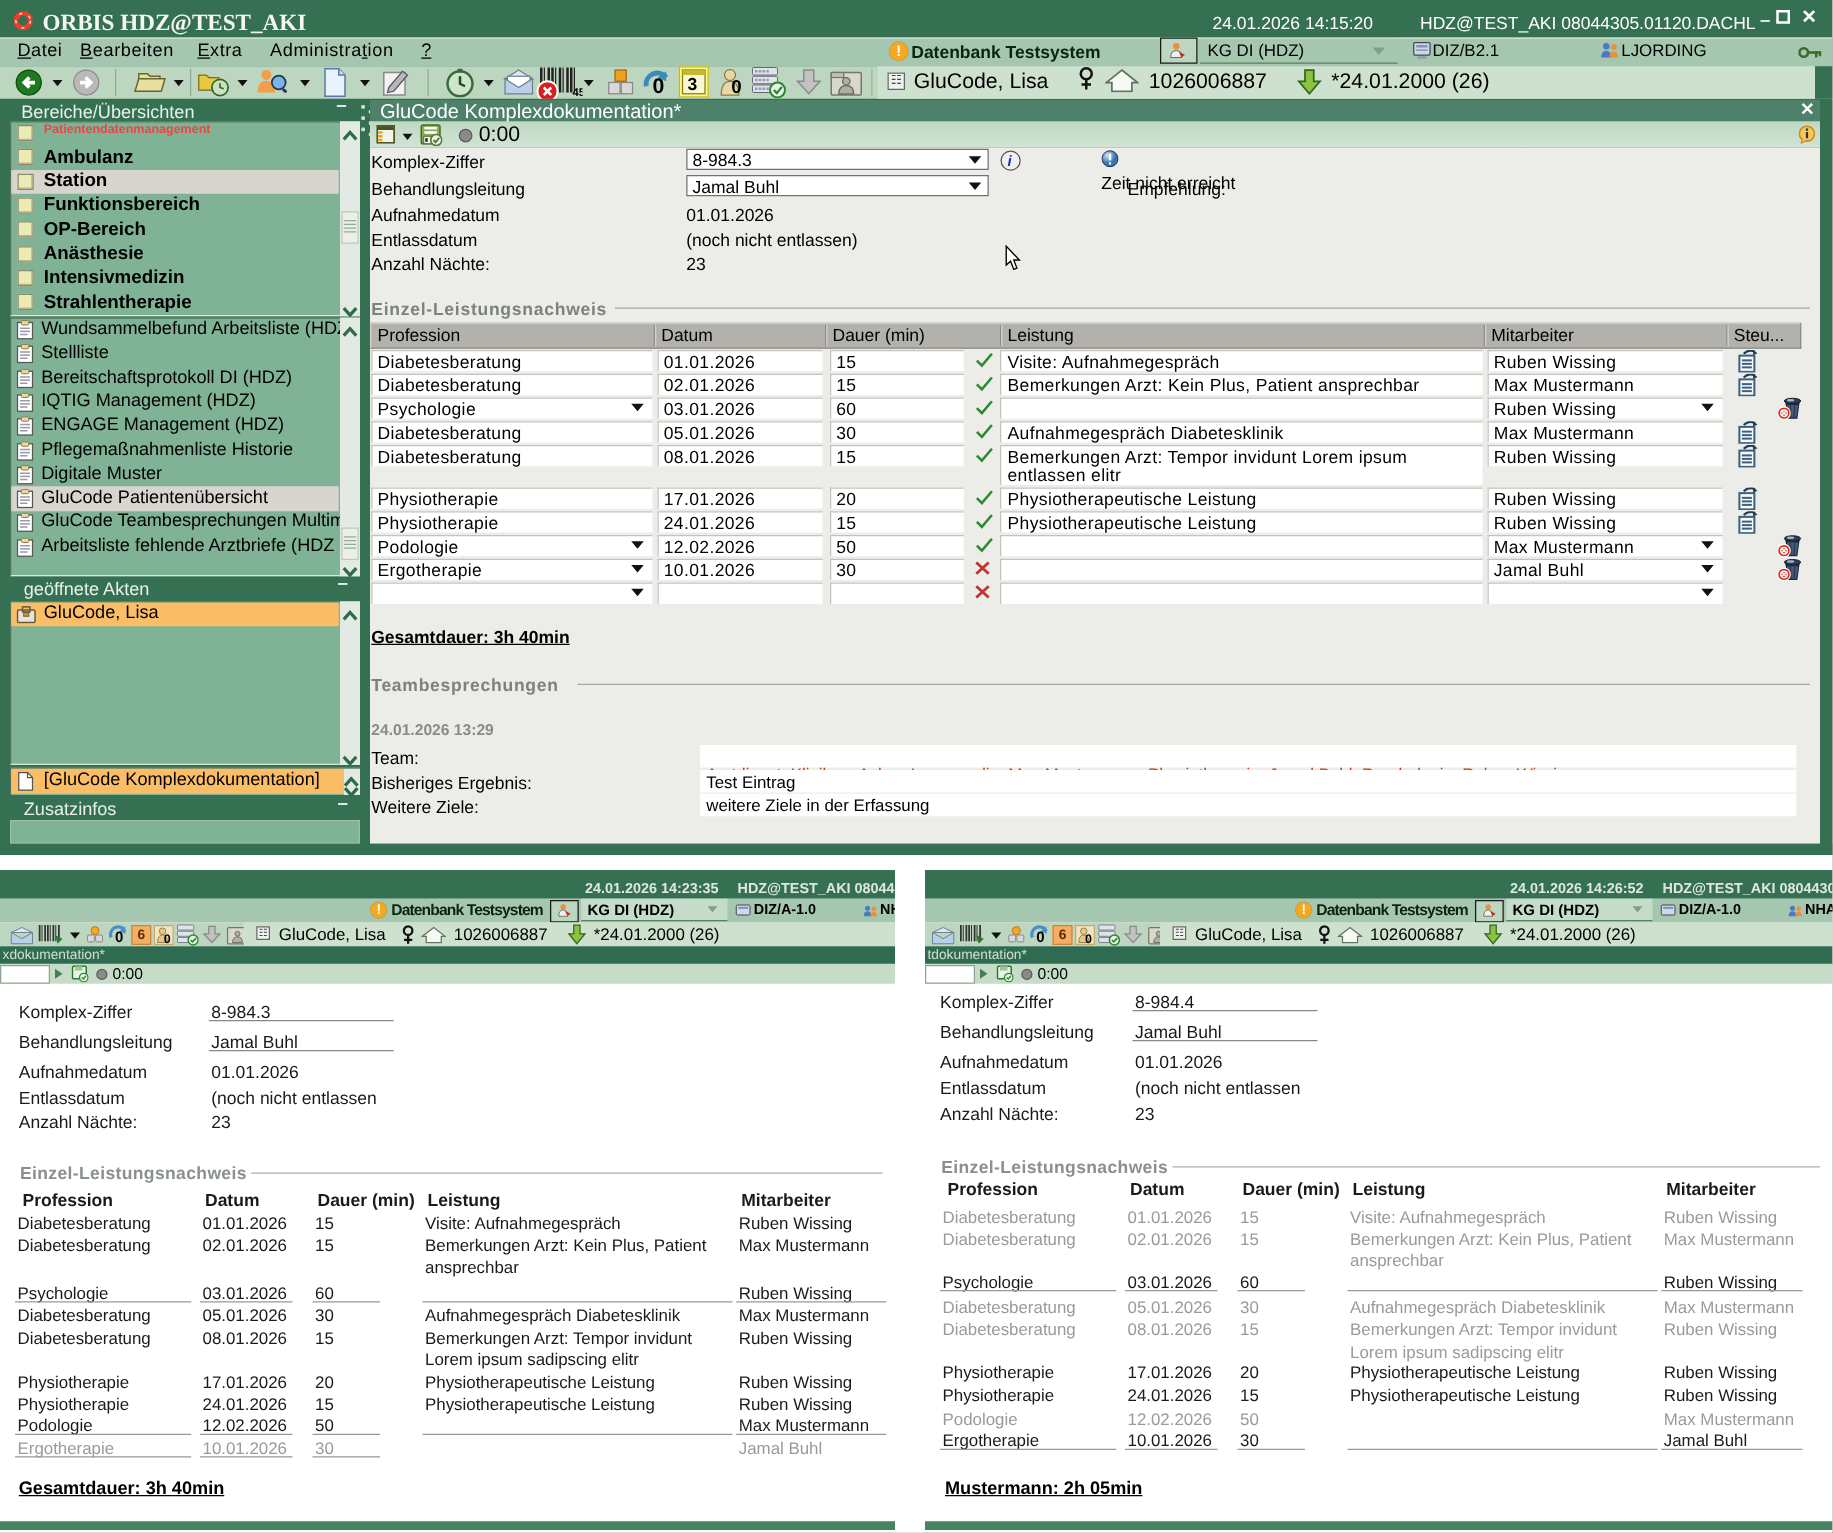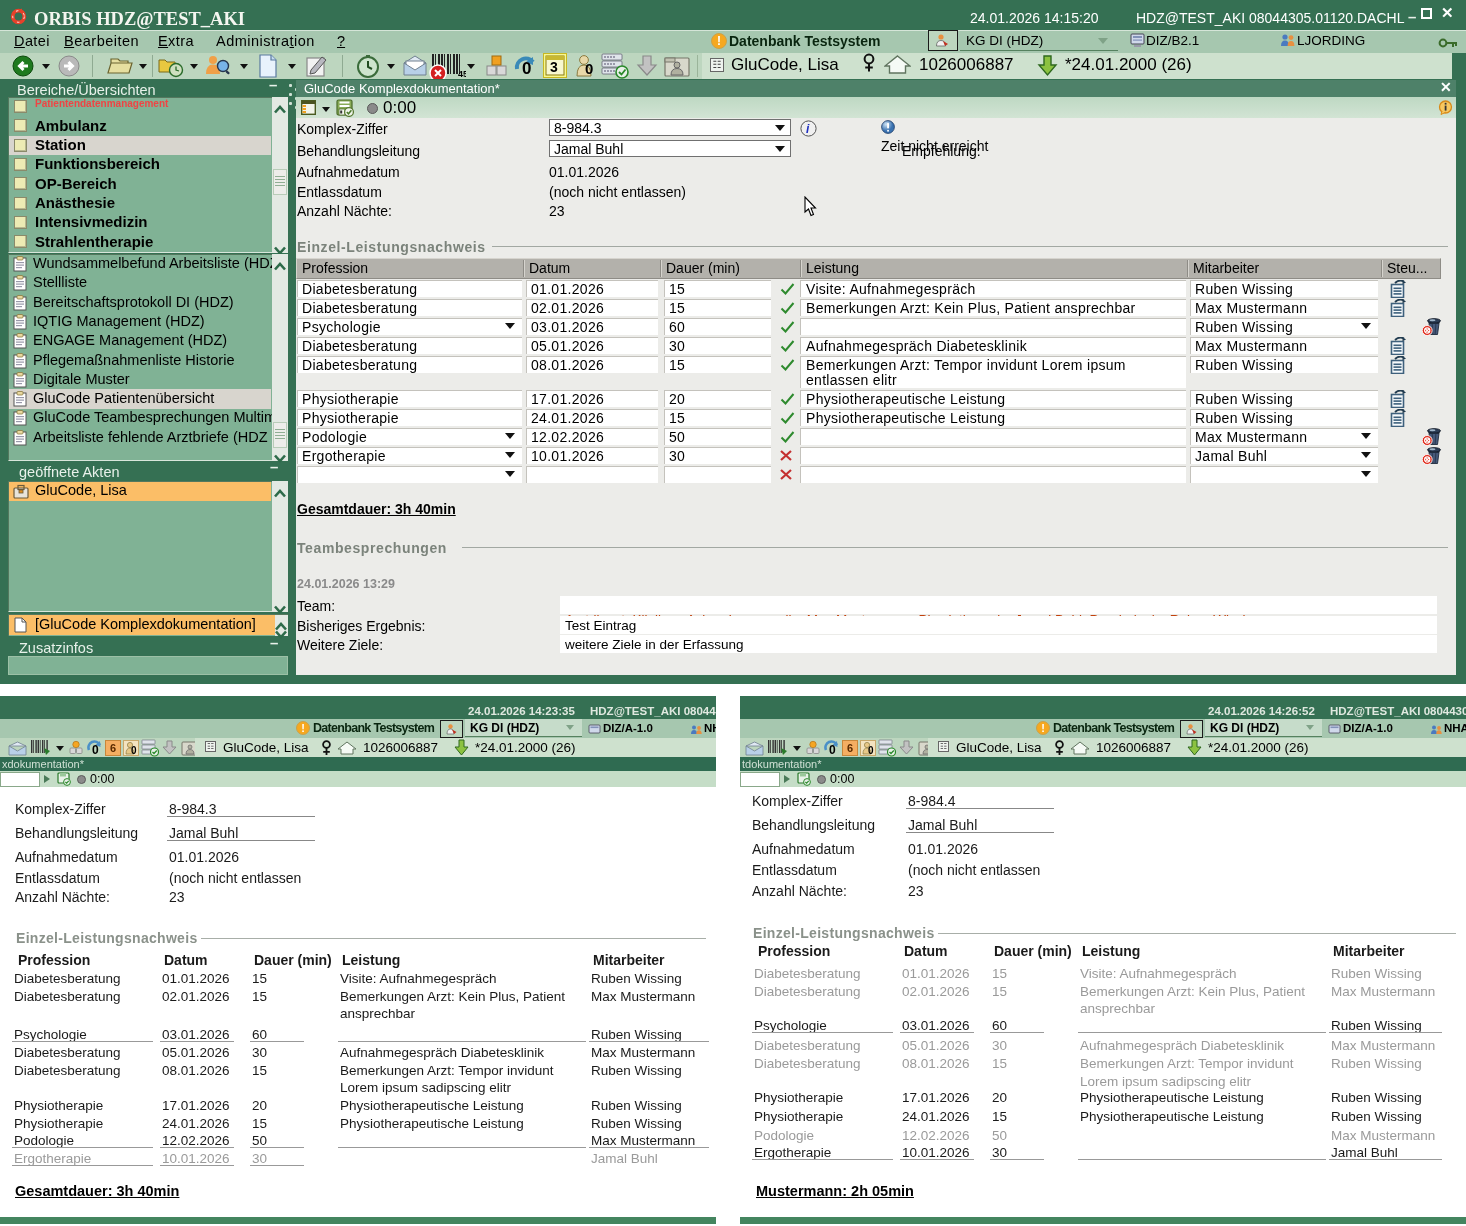--- a/index.html
+++ b/index.html
@@ -347,21 +347,21 @@
 <div class="a" style="left:274px;top:617px;width:14px;height:9px;"><svg width="14" height="9" viewBox="0 0 14 9">
         <path d="M2 7.5 L7 2 L12 7.5" stroke="#2e6b4a" stroke-width="2.6" fill="none"></path>
       </svg></div>
 <div class="a" style="left:274px;top:625px;width:14px;height:9px;"><svg width="14" height="9" viewBox="0 0 14 9">
         <path d="M2 1.5 L7 7 L12 1.5" stroke="#2e6b4a" stroke-width="2.6" fill="none"></path>
       </svg></div>
 <div class="a nw" style="left:19px;top:640px;font-size:14.5px;color:#e8f1ea;">Zusatzinfos</div>
 <div class="a nw" style="left:270px;top:634px;font-size:15px;color:#e8f1ea;font-weight:bold;">–</div>
 <div class="a" style="left:8px;top:656px;width:280px;height:19px;background:#80B295;border:1px solid #9cc0a6;"></div>
 <div class="a" style="left:296px;top:80px;width:1160px;height:17px;background:#4E8169;"></div>
-<div class="a nw" style="left:304px;top:81px;font-size:13px;color:#fff;">GluCode Komplexdokumentation*</div>
+<div class="a nw" style="left:304px;top:81px;font-size:16px;color:#fff;">GluCode Komplexdokumentation*</div>
 <div class="a nw" style="left:1440px;top:79px;font-size:14px;color:#fff;font-weight:bold;">✕</div>
 <div class="a" style="left:296px;top:97px;width:1160px;height:21px;background:linear-gradient(#BED8C3,#D2E4D4);"></div>
 <div class="a" style="left:301px;top:100px;width:15px;height:15px;"><svg width="15" height="15" viewBox="0 0 15 15">
         <rect x="0.7" y="0.7" width="13.6" height="13.6" fill="#f2f4ea" stroke="#4a5a20" stroke-width="1.4"></rect>
         <rect x="1" y="1" width="13" height="3" fill="#4a5220"></rect>
         <rect x="1.5" y="5" width="3.5" height="2" fill="#f0a020"></rect>
         <rect x="1.5" y="8" width="3.5" height="2" fill="#f0a020"></rect>
         <rect x="1.5" y="11" width="3.5" height="2" fill="#f0a020"></rect>
       </svg></div>
 <div class="a" style="left:322px;top:107px;width:0;height:0;border-left:4px solid transparent;border-right:4px solid transparent;border-top:5px solid #111;"></div>

